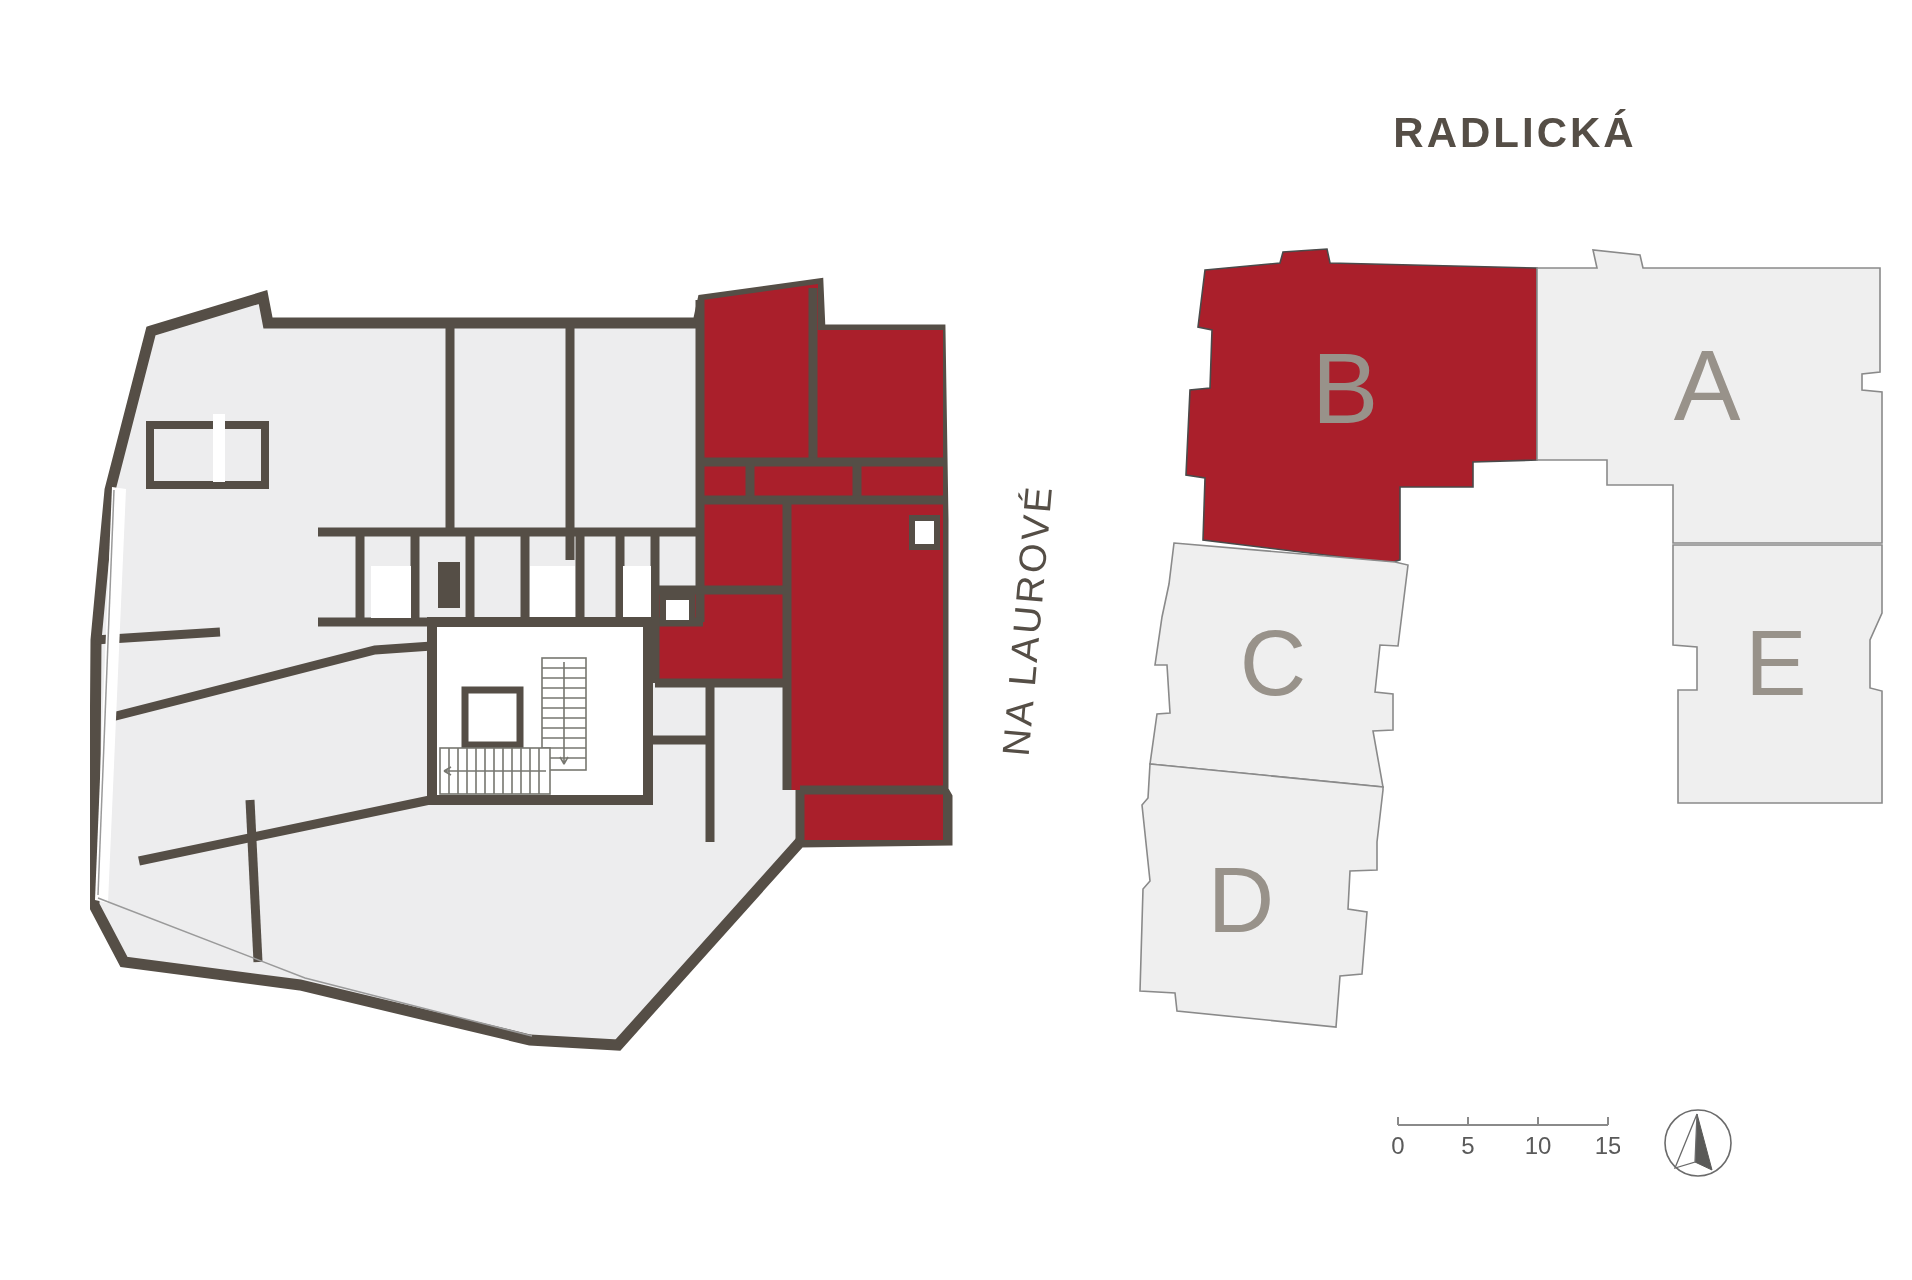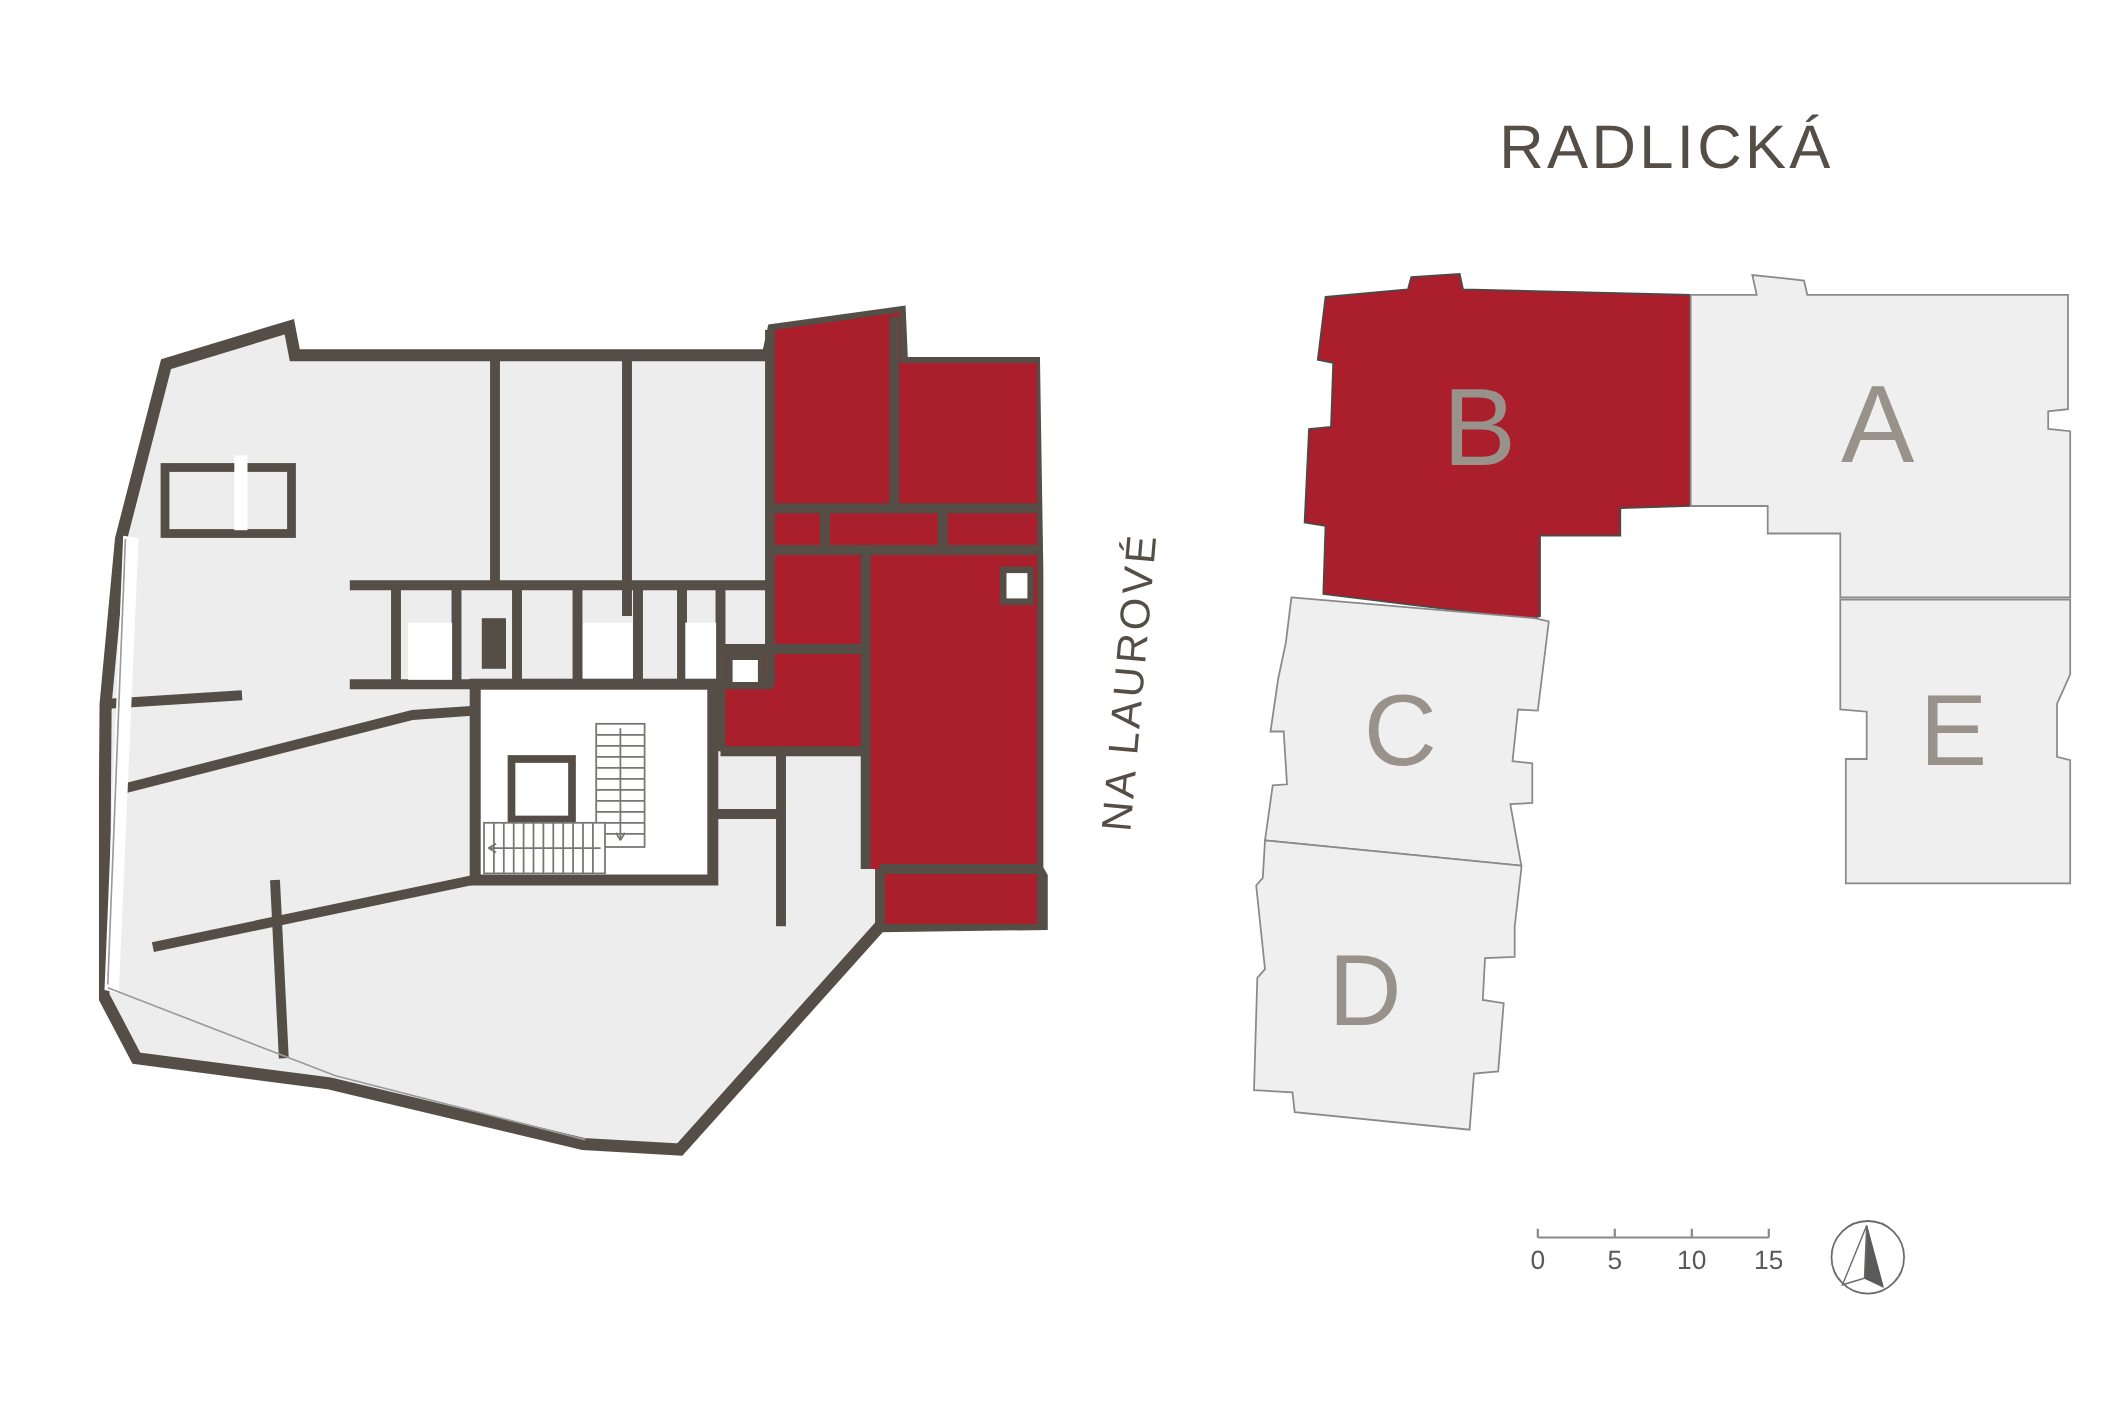--- a/index.html
+++ b/index.html
@@ -6,22 +6,23 @@
   body{
     width:1912px;height:1280px;position:relative;overflow:hidden;
     background:#ffffff;
     font-family:"Liberation Sans", sans-serif;
   }
   .street-label{
     position:absolute;color:#554e46;white-space:nowrap;
     font-weight:400;
   }
   #street-top{
-    left:1515px;top:133px;font-size:56px;letter-spacing:3px;
+    left:1515px;top:133px;font-size:42px;letter-spacing:3px;
     transform:translate(-50%,-50%);
+    font-weight:bold;
   }
   #street-left{
     left:1028px;top:620px;font-size:38px;letter-spacing:3px;
     transform:translate(-50%,-50%) rotate(-85deg);
   }
   .abs{position:absolute;}
   svg text.block-letter{
     fill:#98928a;font-family:"Liberation Sans",sans-serif;
     text-anchor:middle;
   }

